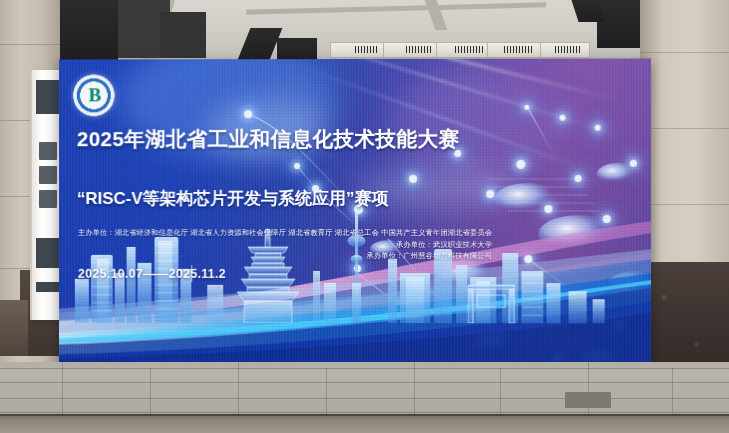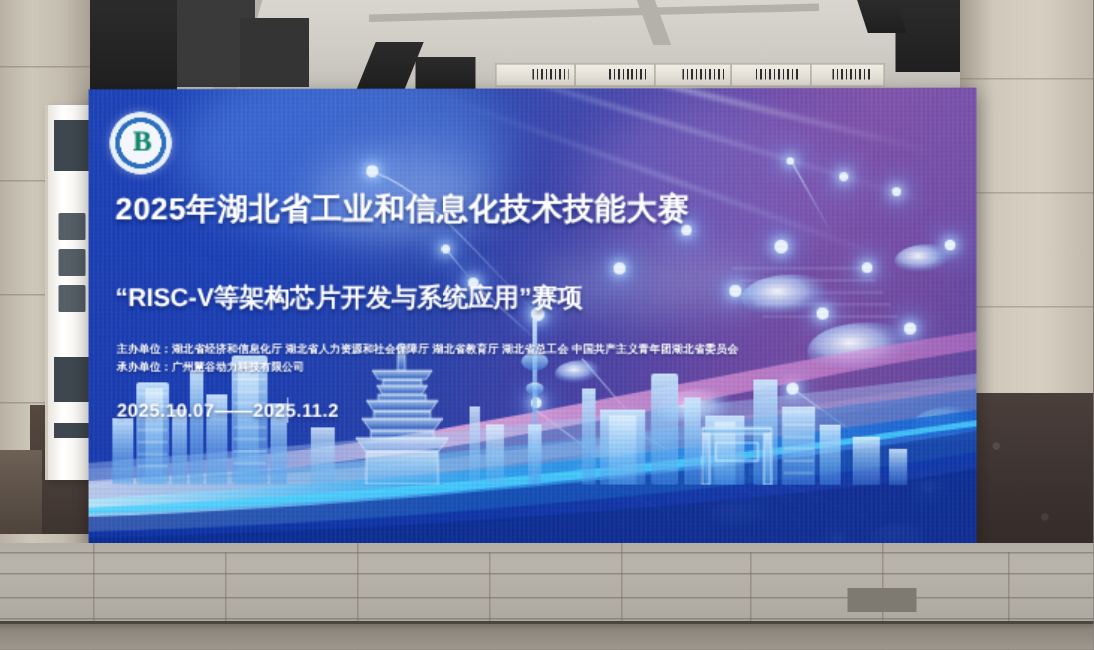--- a/index.html
+++ b/index.html
@@ -154,21 +154,21 @@
   }
   .t1{top:66px;font-size:20.5px;}
   .t2{top:94px;font-size:20.5px;}
   .t3{
     position:absolute;left:18px;top:128px;color:#ffffff;font-weight:bold;
     font-size:17px;white-space:nowrap;
     text-shadow:0 2px 3px rgba(0,20,80,.55);
   }
   .orgblock{position:absolute;left:19px;top:168px;color:#ffffff;}
   .orgline{font-size:7.2px;line-height:11.5px;white-space:nowrap;letter-spacing:.2px;
-           text-shadow:0 1px 2px rgba(0,20,80,.6);font-weight:bold;}
+           text-shadow:0 1px 2px rgba(0,20,80,.6);font-weight:normal;text-align:right;}
   .dateline{
     position:absolute;left:19px;top:208px;color:#ffffff;font-weight:bold;font-size:12.5px;
     letter-spacing:.3px;text-shadow:0 1px 3px rgba(0,20,80,.6);white-space:nowrap;
   }
   .date-tick{position:absolute;left:133px;top:206px;width:1px;height:17px;background:rgba(255,255,255,.6);}
 </style>
 </head>
 <body>
 
 <div id="stage">
@@ -488,20 +488,21 @@
 
     <div class="logo">
       <span class="mark">B</span>
     </div>
 
     <div class="t1">2025年湖北省工业和信息化技术技能大赛</div>
     <div class="t3">“RISC-V等架构芯片开发与系统应用”赛项</div>
 
     <div class="orgblock">
       <div class="orgline">主办单位：湖北省经济和信息化厅 湖北省人力资源和社会保障厅 湖北省教育厅 湖北省总工会 中国共产主义青年团湖北省委员会</div>
+      <div class="orgline">承办单位：武汉职业技术大学</div>
       <div class="orgline">承办单位：广州慧谷动力科技有限公司</div>
     </div>
 
     <div class="dateline">2025.10.07——2025.11.2</div>
     <div class="date-tick"></div>
   </div>
 
   <div class="ground">
     <div class="tile-h" style="top:6px;"></div>
     <div class="tile-h" style="top:20px;"></div>

